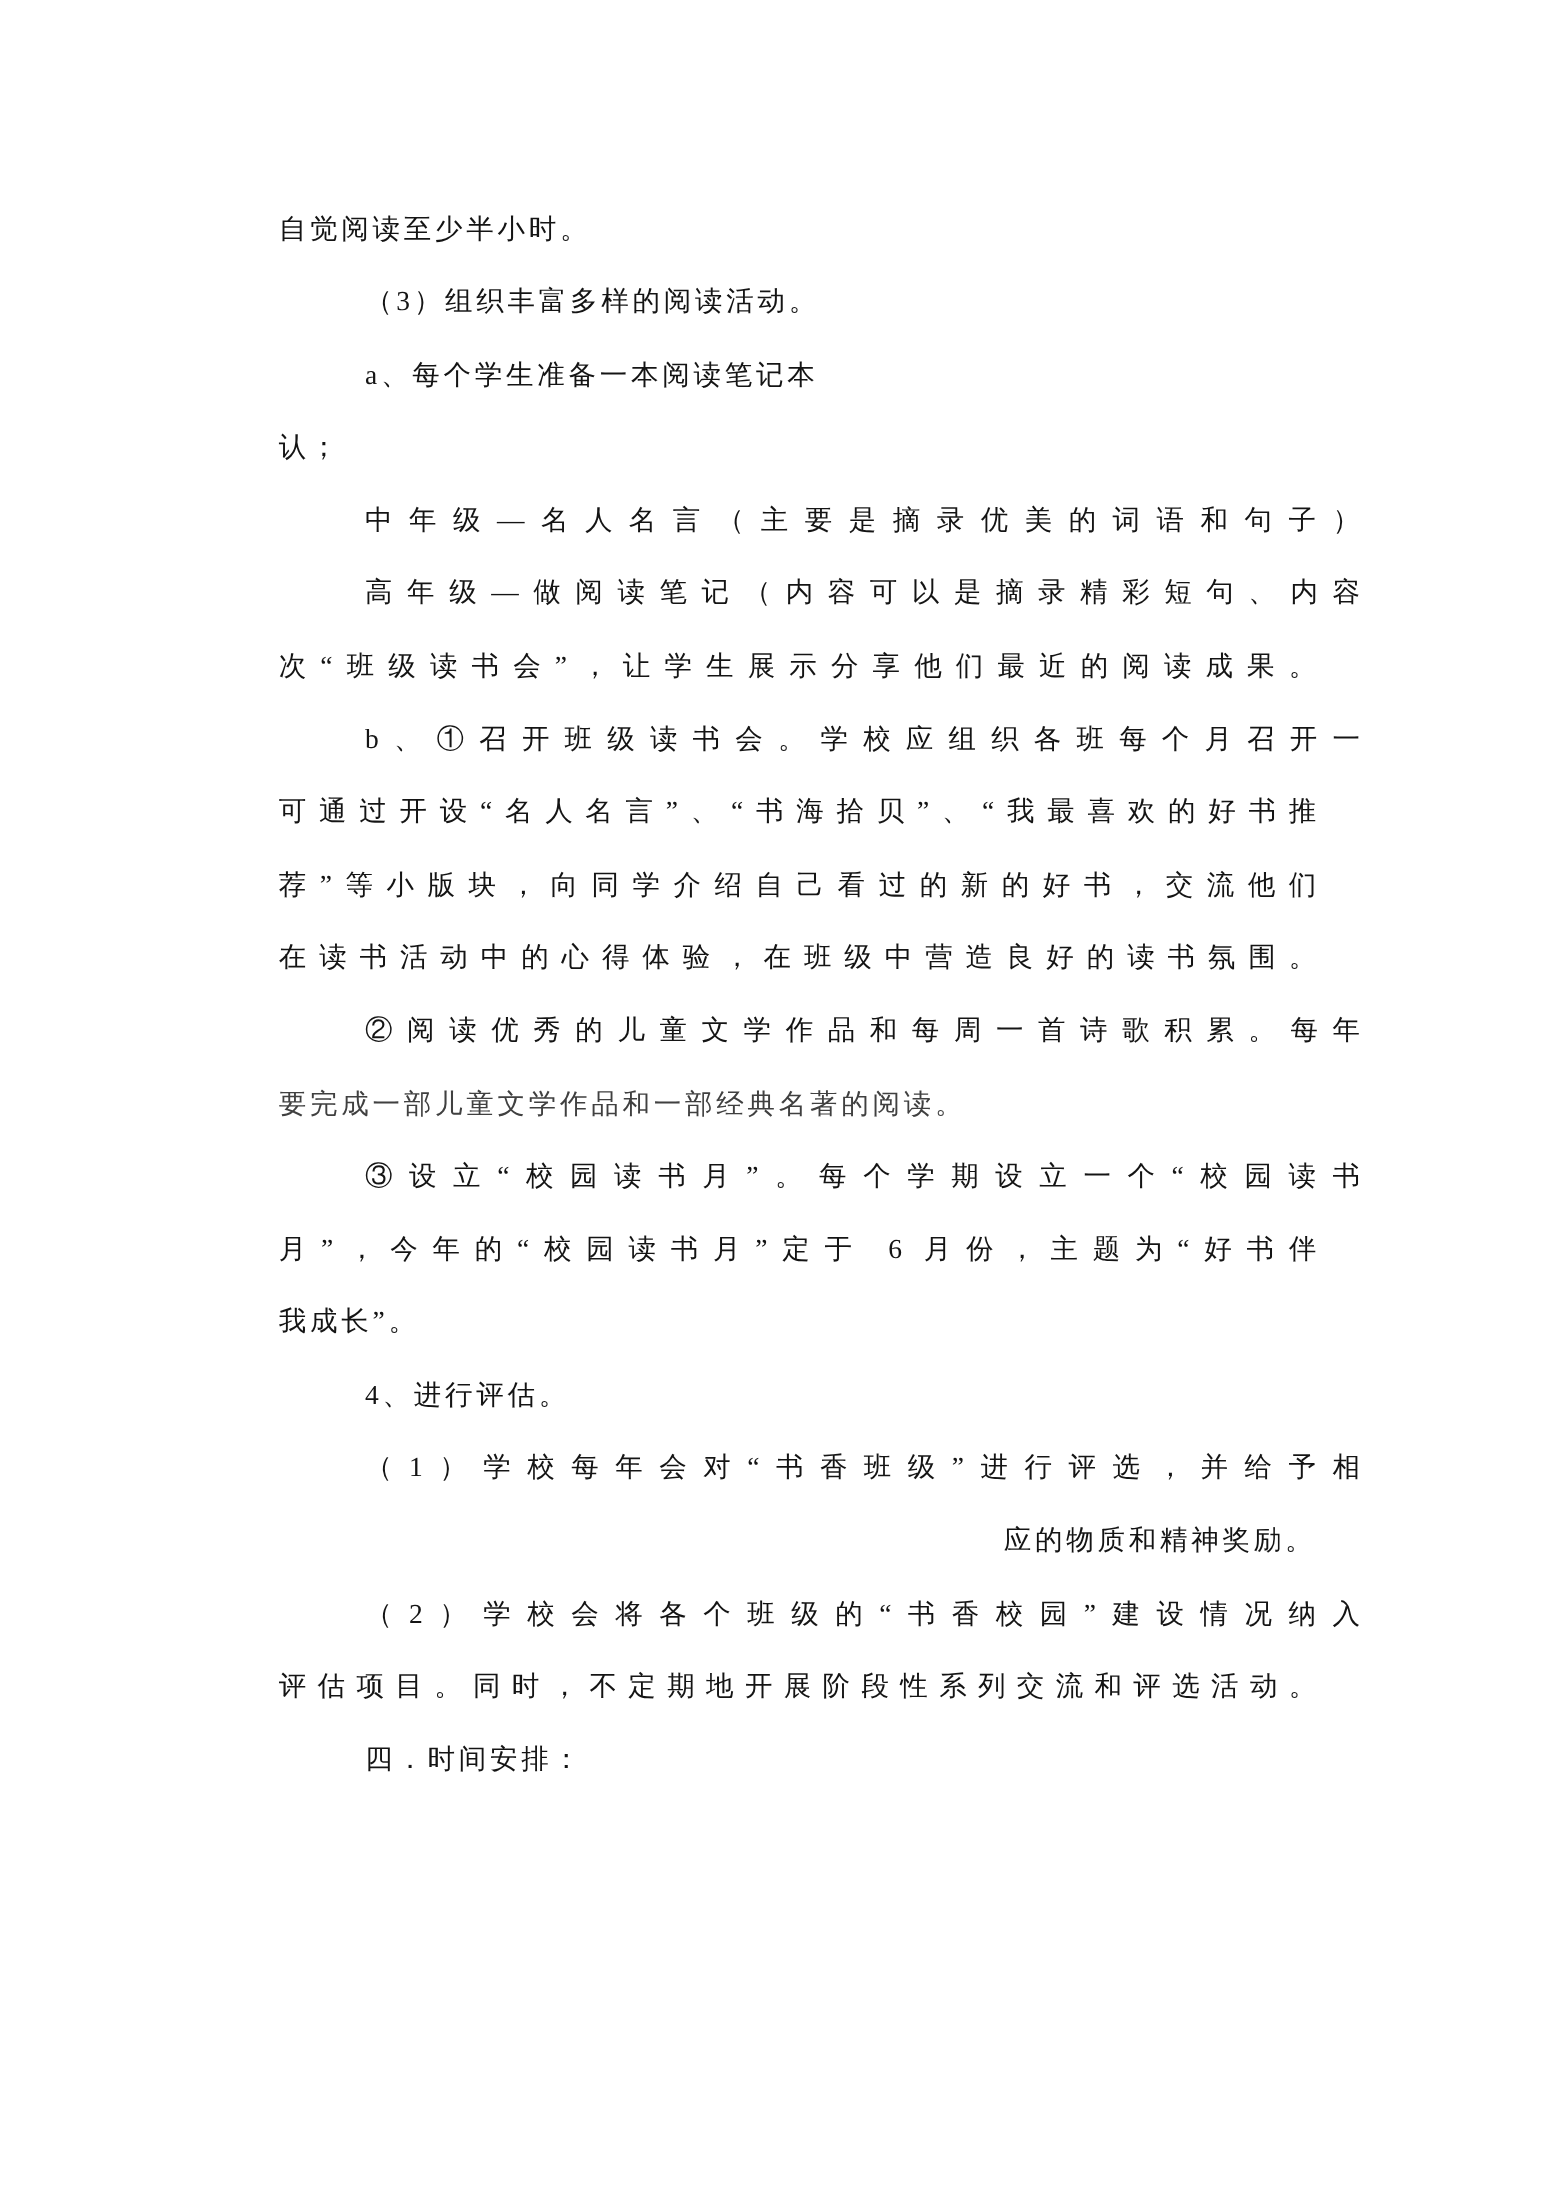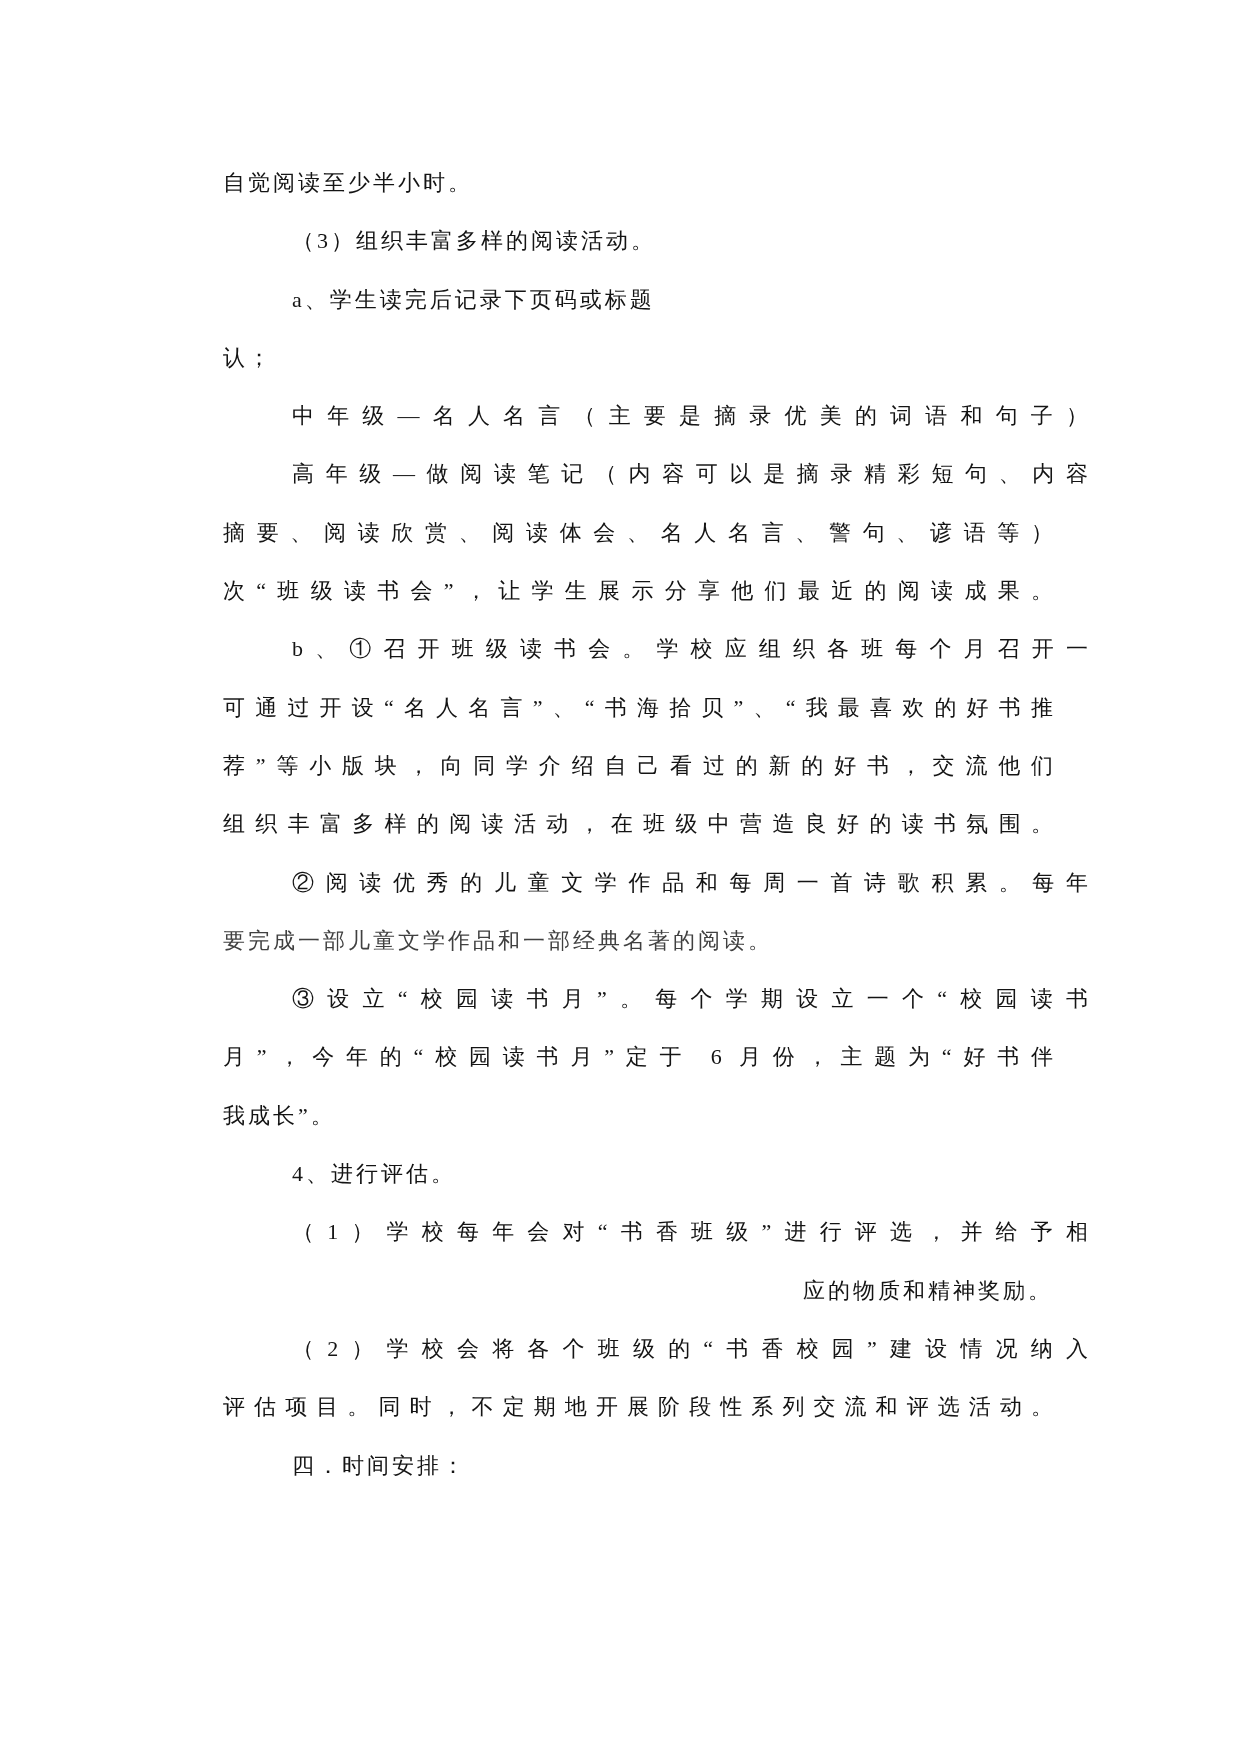--- a/index.html
+++ b/index.html
@@ -49,30 +49,29 @@
   }
 </style>
 </head>
 <body>
 
 <div class="page">
   <div class="text-block">
 
   <div class="line" style="color: rgb(20, 20, 20);">自觉阅读至少半小时。</div>
       <div class="line indent" style="color: rgb(20, 20, 20);">（3）组织丰富多样的阅读活动。</div>
-      <div class="line indent" style="color: rgb(20, 20, 20);">a、学生读完后记录下页码或标题</div>
+      <div class="line indent" style="color: rgb(20, 20, 20);">a、每个学生准备一本阅读笔记本</div>
       <div class="line" style="color: rgb(20, 20, 20);">认；</div>
       <div class="line fill indent" style="color: rgb(20, 20, 20);">中年级—名人名言（主要是摘录优美的词语和句子）</div>
       <div class="line fill indent" style="color: rgb(20, 20, 20);">高年级—做阅读笔记（内容可以是摘录精彩短句、内容</div>
-      <div class="line fill" style="color: rgb(20, 20, 20);">摘要、阅读欣赏、阅读体会、名人名言、警句、谚语等）</div>
       <div class="line fill" style="color: rgb(20, 20, 20);">次“班级读书会”，让学生展示分享他们最近的阅读成果。</div>
       <div class="line fill indent" style="color: rgb(20, 20, 20);">b、①召开班级读书会。学校应组织各班每个月召开一</div>
       <div class="line fill" style="color: rgb(20, 20, 20);">可通过开设“名人名言”、“书海拾贝”、“我最喜欢的好书推</div>
       <div class="line fill" style="color: rgb(20, 20, 20);">荐”等小版块，向同学介绍自己看过的新的好书，交流他们</div>
-      <div class="line fill" style="color: rgb(20, 20, 20);">组织丰富多样的阅读活动，在班级中营造良好的读书氛围。</div>
+      <div class="line fill" style="color: rgb(20, 20, 20);">在读书活动中的心得体验，在班级中营造良好的读书氛围。</div>
       <div class="line fill indent" style="color: rgb(20, 20, 20);">②阅读优秀的儿童文学作品和每周一首诗歌积累。每年</div>
       <div class="line" style="color: #404040;">要完成一部儿童文学作品和一部经典名著的阅读。</div>
       <div class="line fill indent" style="color: rgb(20, 20, 20);">③设立“校园读书月”。每个学期设立一个“校园读书</div>
       <div class="line fill" style="color: rgb(20, 20, 20);">月”，今年的“校园读书月”定于 6 月份，主题为“好书伴</div>
       <div class="line" style="color: rgb(20, 20, 20);">我成长”。</div>
       <div class="line indent" style="color: rgb(20, 20, 20);">4、进行评估。</div>
       <div class="line fill indent" style="color: rgb(20, 20, 20);">（1）学校每年会对“书香班级”进行评选，并给予相</div>
       <div class="line" style="color: rgb(20, 20, 20); text-align: right;">应的物质和精神奖励。</div>
       <div class="line fill indent" style="color: rgb(20, 20, 20);">（2）学校会将各个班级的“书香校园”建设情况纳入</div>
       <div class="line fill" style="color: rgb(20, 20, 20);">评估项目。同时，不定期地开展阶段性系列交流和评选活动。</div>

